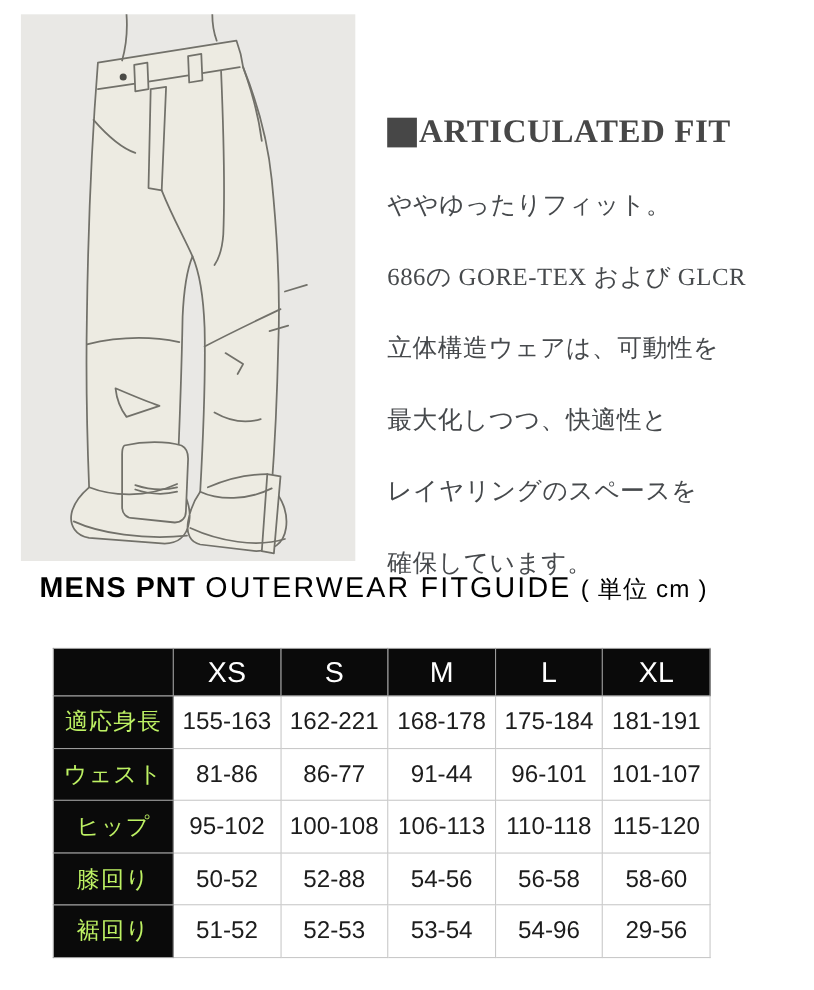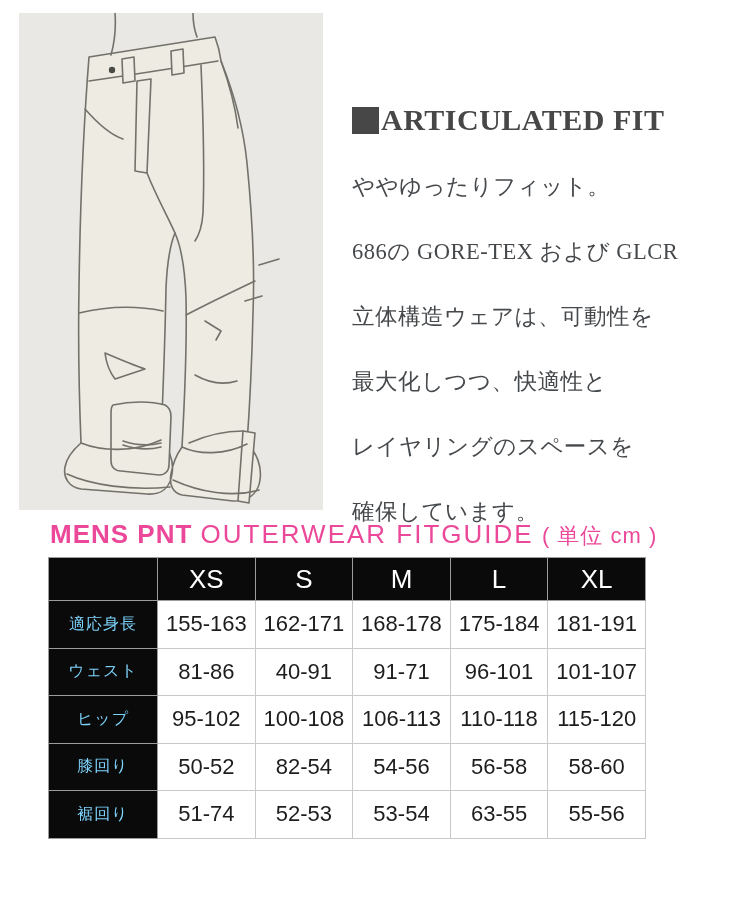--- a/index.html
+++ b/index.html
@@ -33,45 +33,45 @@
   }
   .fit-desc {
     margin: 17px 0 0 0;
     font-size: 22.5px; color: #46494c;
     line-height: 65px; letter-spacing: 0.5px;
     white-space: pre; 
   }
 
   
   .guide-title {
-    position: absolute; left: 50px; top: 519px; margin: 0;
-    font-size: 26px; font-weight: normal; color: #ec4899;
+    position: absolute; left: 36px; top: 519px; margin: 0;
+    font-size: 26px; font-weight: normal; color: #000000;
     white-space: nowrap; letter-spacing: 1px;
   }
   .guide-title .b { font-weight: bold; letter-spacing: 1px; }
   .guide-title .rest { letter-spacing: 2px; }
   .guide-title .unit { font-size: 22px; letter-spacing: 1px; }
 
   
   table.size {
-    position: absolute; left: 48px; top: 557px;
+    position: absolute; left: 48px; top: 589px;
     width: 598px; border-collapse: collapse; table-layout: fixed;
   }
   table.size th, table.size td { text-align: center; vertical-align: middle; padding: 0; }
   table.size thead tr { height: 43px; }
   table.size tbody tr { height: 47.5px; }
   table.size thead th {
     background: #0a0a0a; color: #fff;
     font-size: 26px; font-weight: normal;
     border: 1px solid #9c9c9c;
   }
   table.size thead th.corner { width: 108px; }
   table.size tbody th {
-    background: #0a0a0a; color: #7dd3fc;
-    font-size: 16px; font-weight: normal; letter-spacing: 1px;
+    background: #0a0a0a; color: #bef264;
+    font-size: 21px; font-weight: normal; letter-spacing: 1px;
     border: 1px solid #9c9c9c;
   }
   table.size tbody td {
     background: #fff; color: #1d1d1d;
     font-size: 22px; border: 1px solid #c9c9c9;
   }
 </style>
 </head>
 <body>
 
@@ -171,53 +171,53 @@
           <th>S</th>
           <th>M</th>
           <th>L</th>
           <th>XL</th>
         </tr>
     </thead>
     <tbody>
         <tr>
           <th>適応身長</th>
           <td>155-163</td>
-          <td>162-171</td>
+          <td>162-221</td>
           <td>168-178</td>
           <td>175-184</td>
           <td>181-191</td>
         </tr>
         <tr>
           <th>ウェスト</th>
           <td>81-86</td>
-          <td>40-91</td>
-          <td>91-71</td>
+          <td>86-77</td>
+          <td>91-44</td>
           <td>96-101</td>
           <td>101-107</td>
         </tr>
         <tr>
           <th>ヒップ</th>
           <td>95-102</td>
           <td>100-108</td>
           <td>106-113</td>
           <td>110-118</td>
           <td>115-120</td>
         </tr>
         <tr>
           <th>膝回り</th>
           <td>50-52</td>
-          <td>82-54</td>
+          <td>52-88</td>
           <td>54-56</td>
           <td>56-58</td>
           <td>58-60</td>
         </tr>
         <tr>
           <th>裾回り</th>
-          <td>51-74</td>
+          <td>51-52</td>
           <td>52-53</td>
           <td>53-54</td>
-          <td>63-55</td>
-          <td>55-56</td>
+          <td>54-96</td>
+          <td>29-56</td>
         </tr>
       </tbody>
   </table>
 
 </div>
 
 </body></html>

